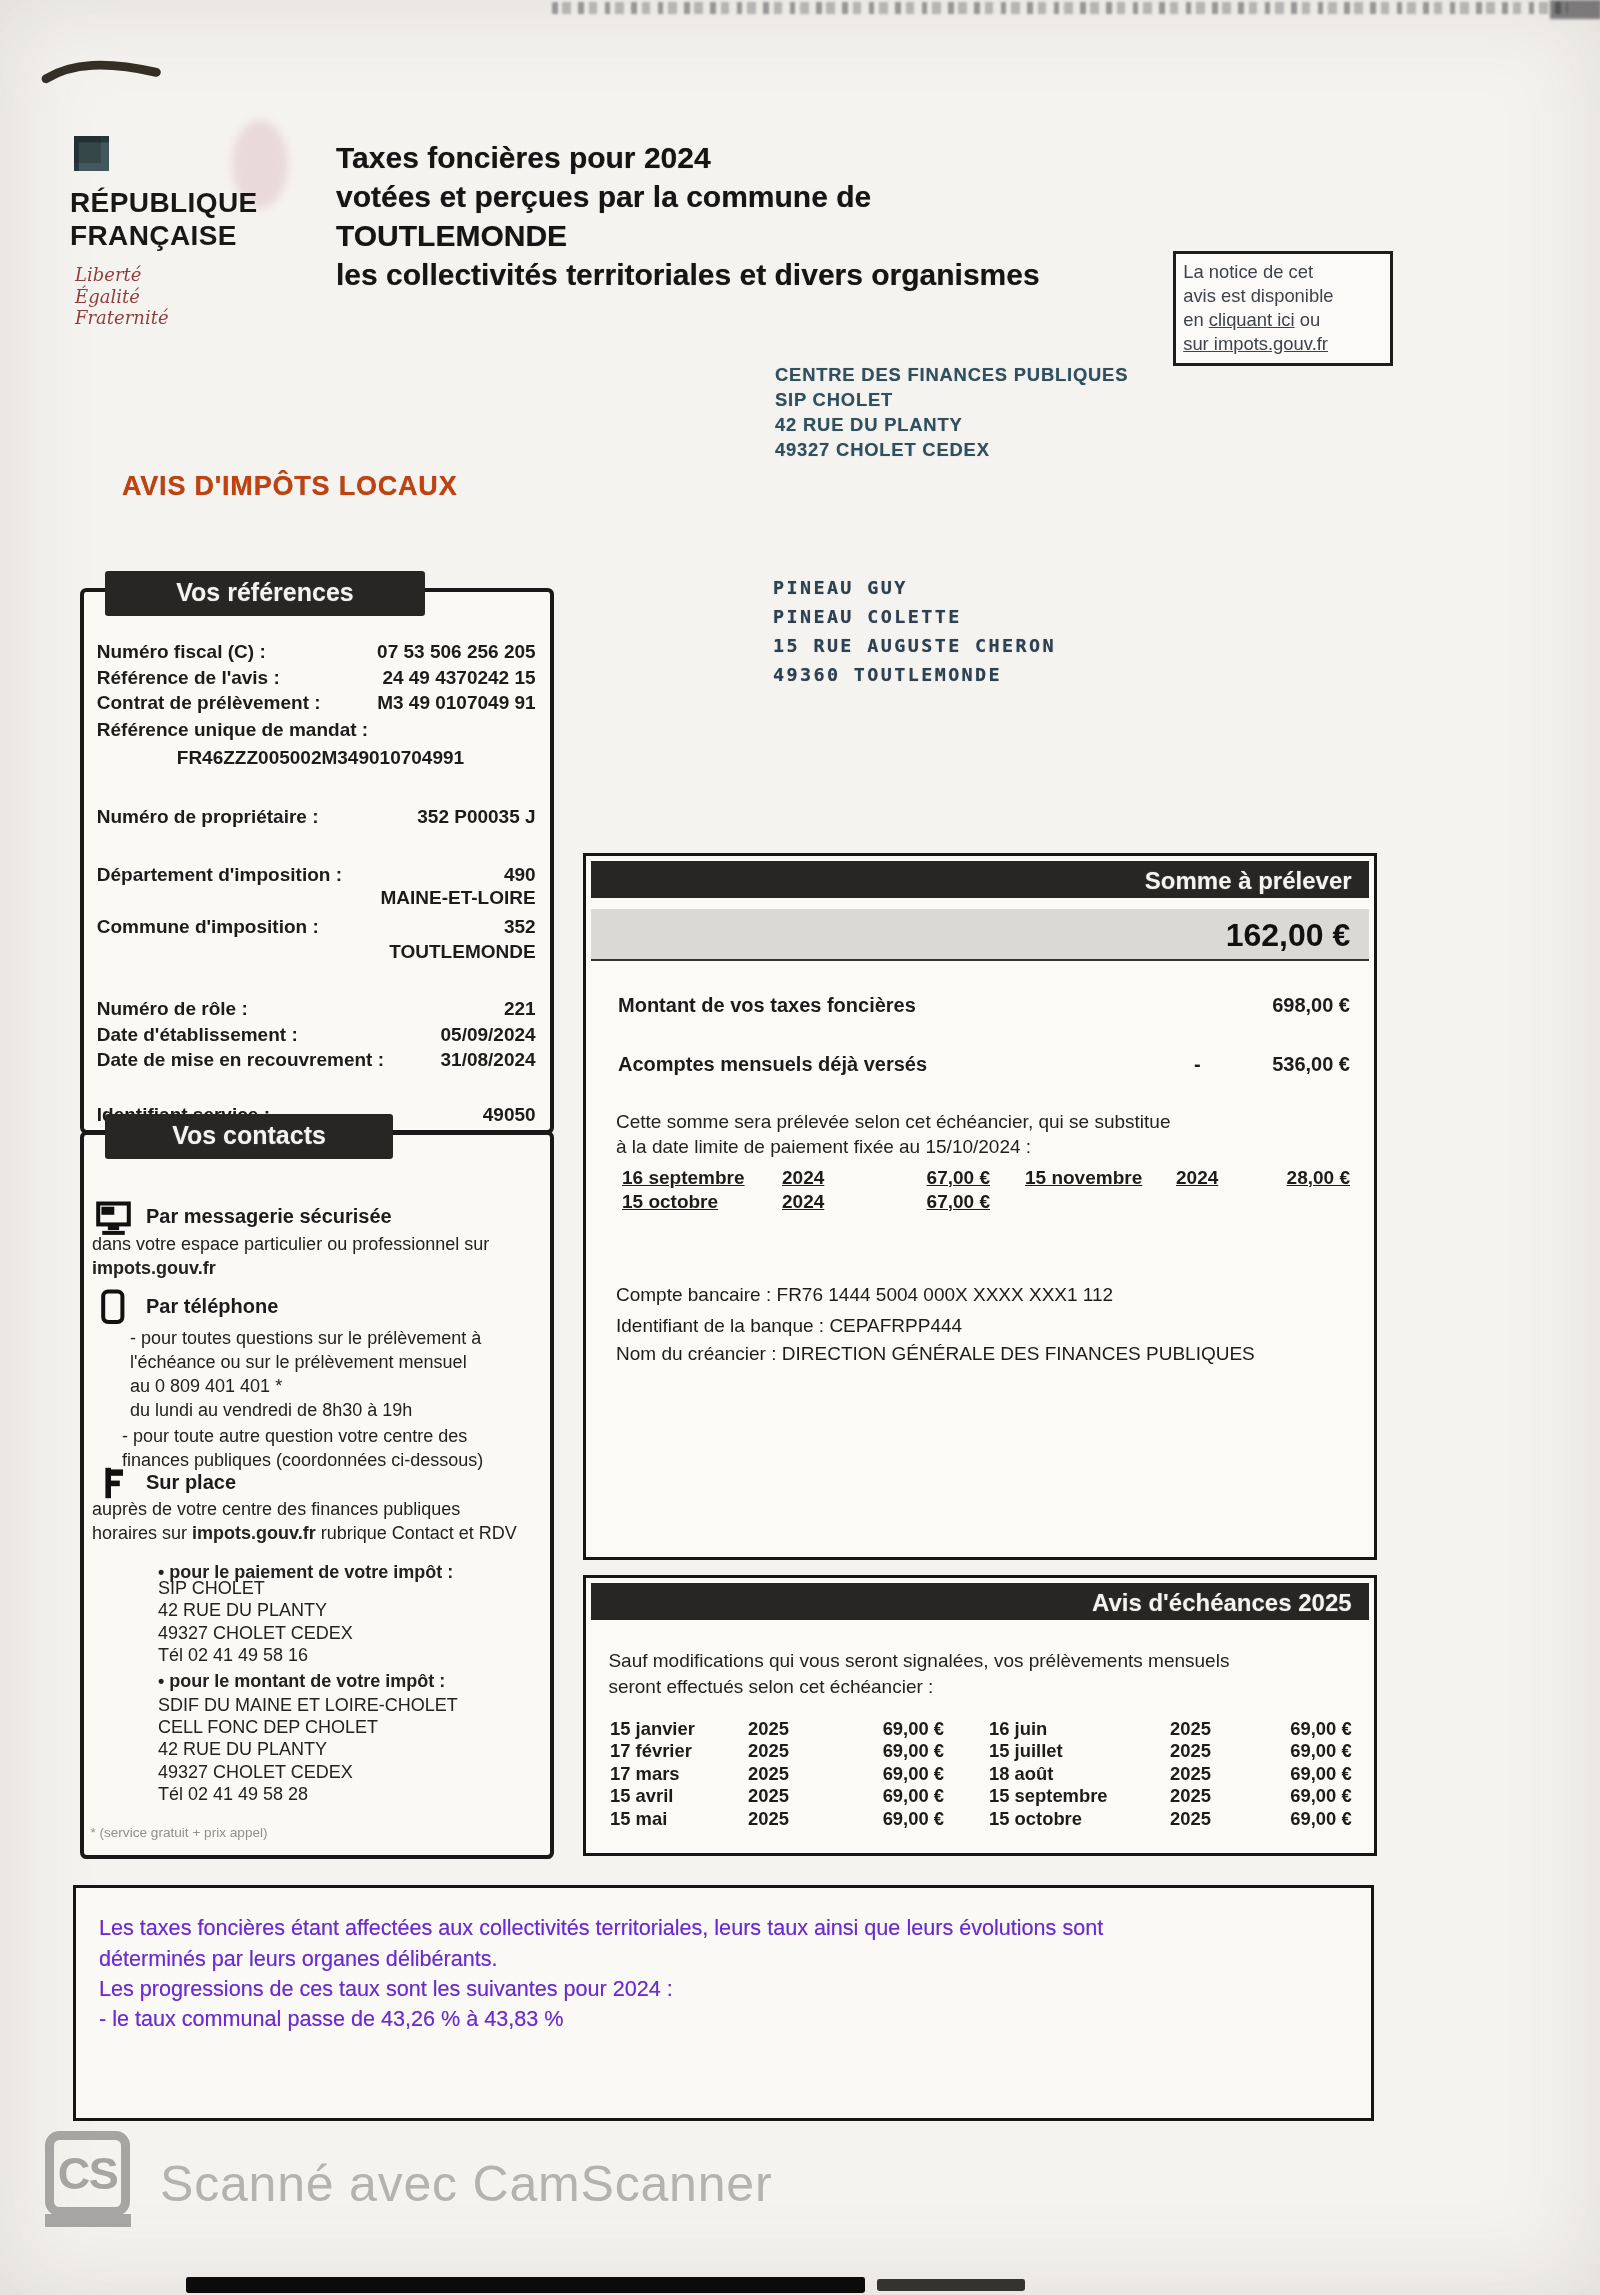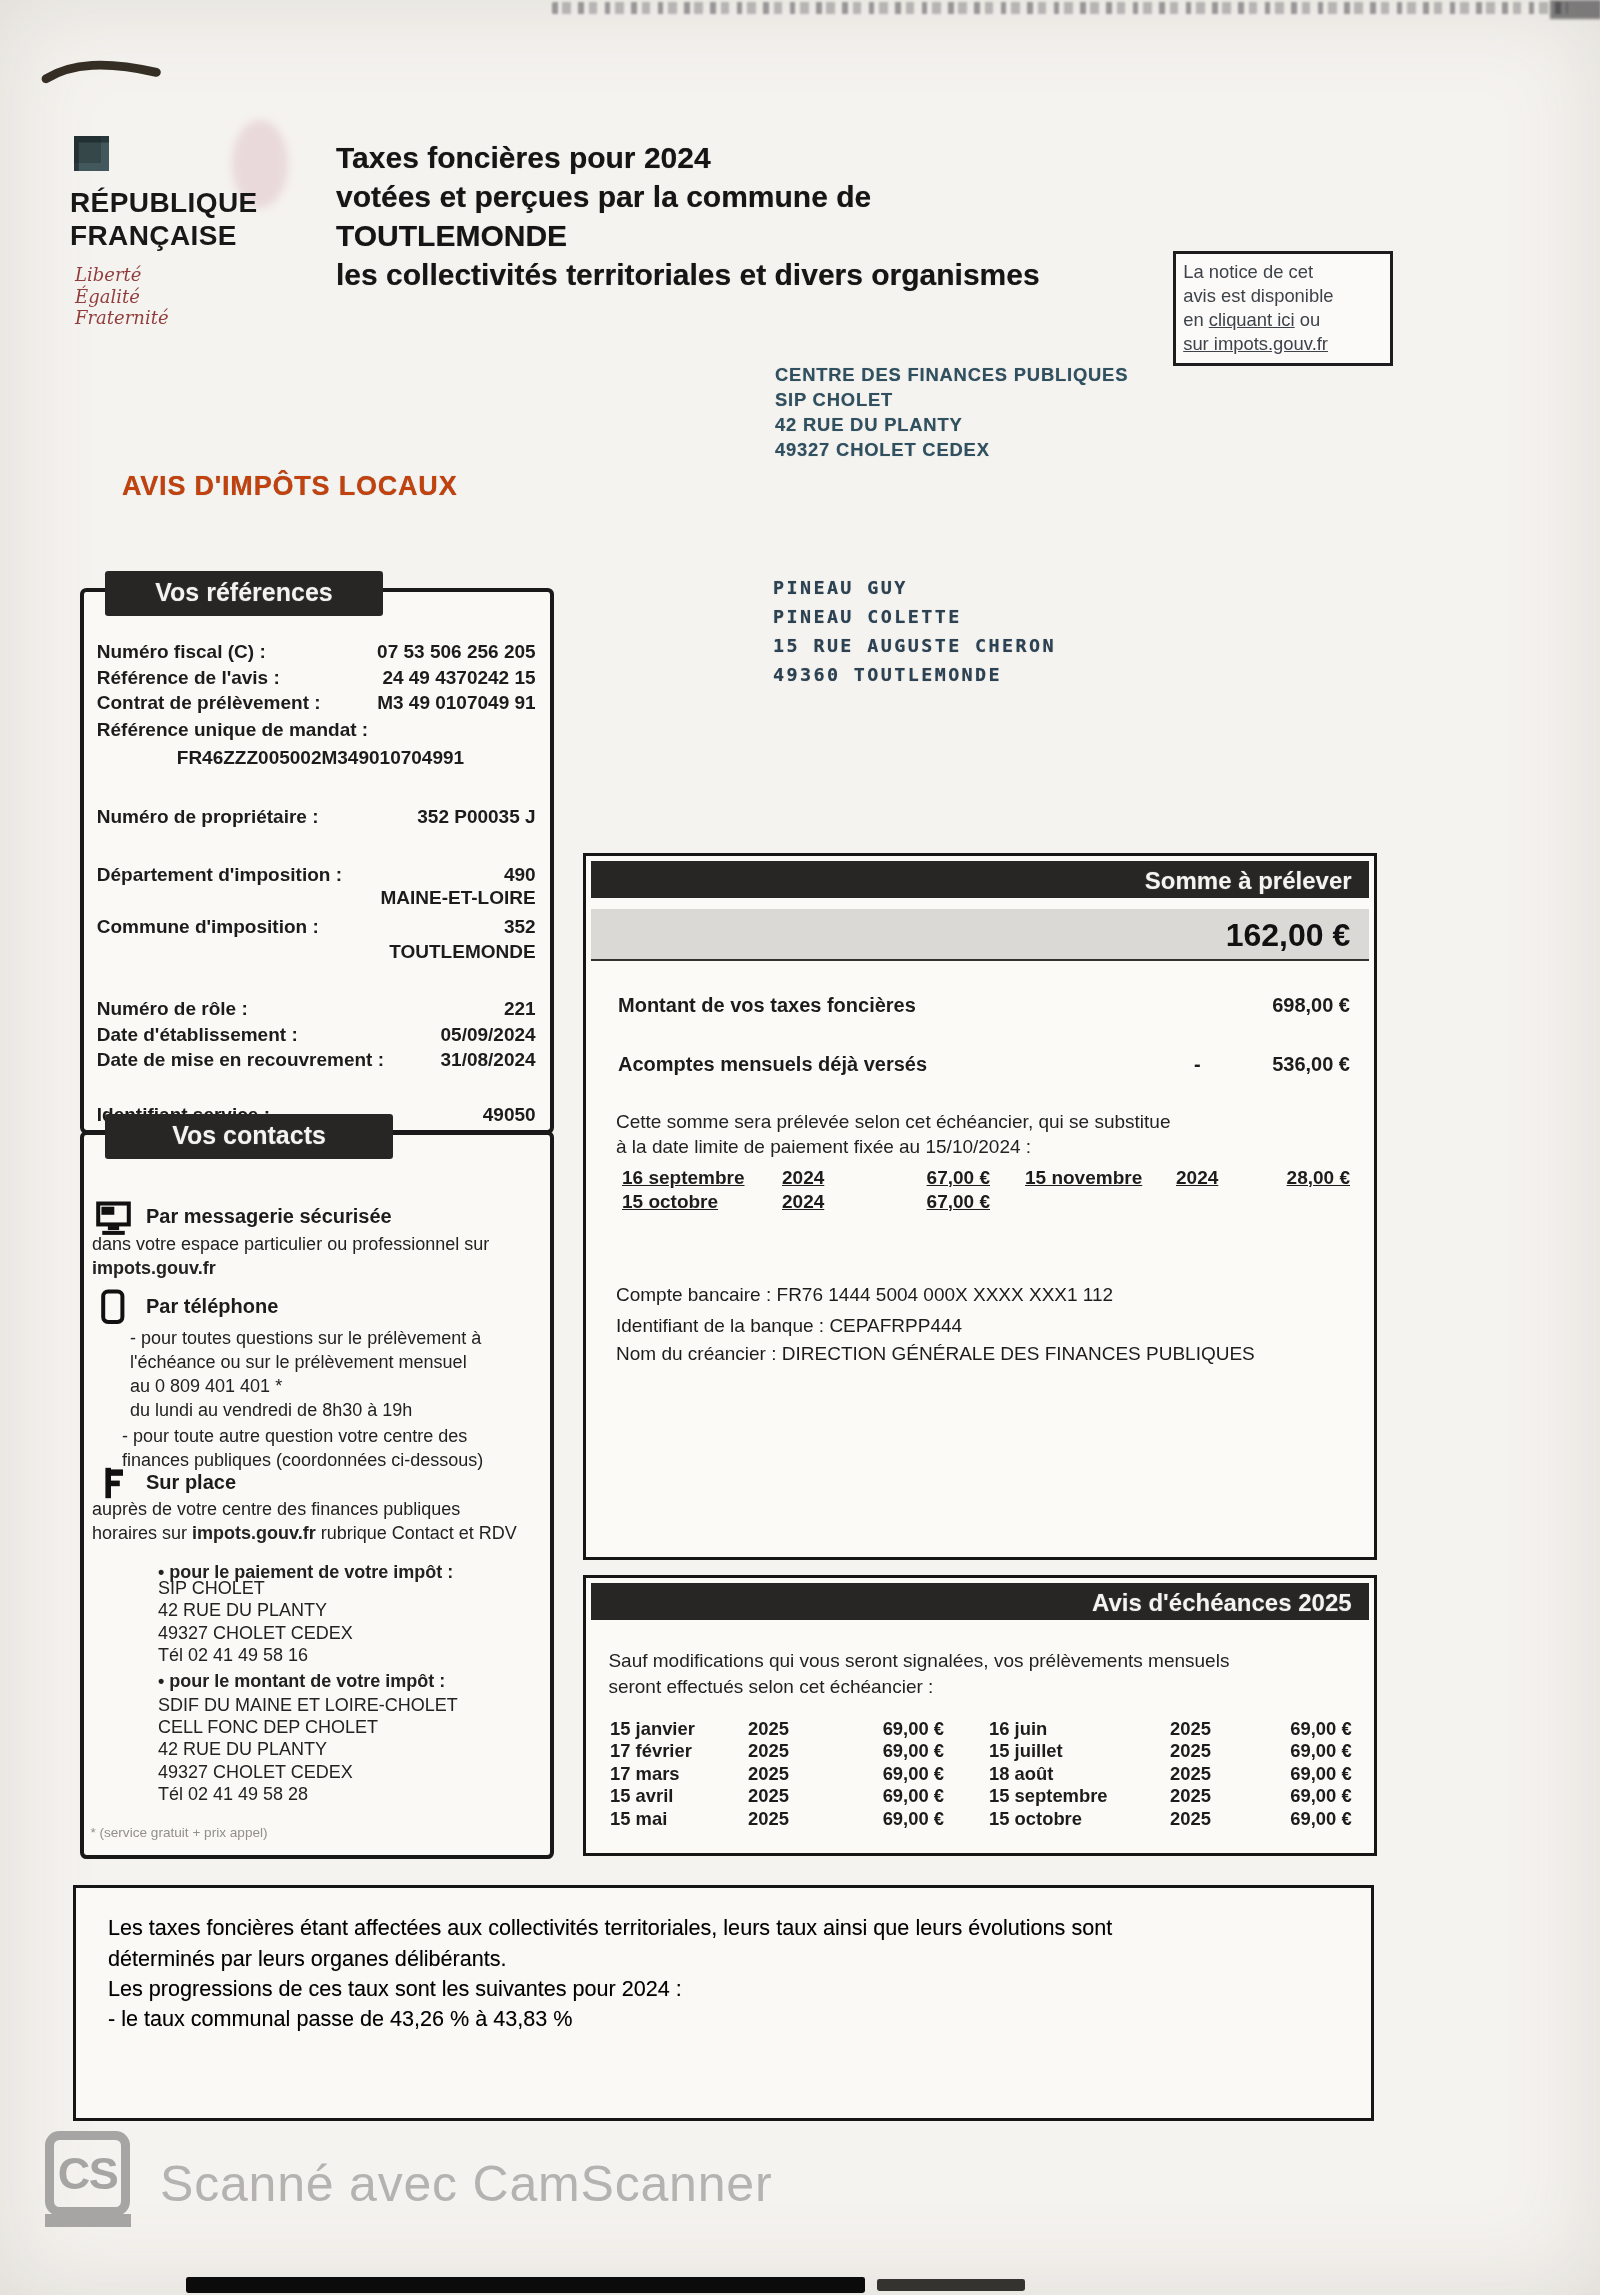--- a/index.html
+++ b/index.html
@@ -52,21 +52,21 @@
   .schedrow span{position:absolute;white-space:nowrap;text-decoration:underline;}
   .s-date{left:0;} .s-year{left:160px;} .s-amt{left:260px;width:108px;text-align:right;}
   .s-date2{left:403px;} .s-year2{left:554px;} .s-amt2{right:0;width:104px;text-align:right;}
   .bankrow{position:absolute;left:30px;font-size:19px;font-weight:500;white-space:nowrap;}
   .edrow{position:absolute;left:24px;right:22.4px;height:24px;font-size:18.4px;font-weight:600;}
   .edrow span{position:absolute;white-space:nowrap;}
   .e-date{left:0;} .e-year{left:138px;} .e-amt{left:234px;width:100px;text-align:right;}
   .e-date2{left:379px;} .e-year2{left:560px;} .e-amt2{right:0;width:104px;text-align:right;}
   
   .bottom-box{position:absolute;border:3.2px solid #161616;background:#faf9f6;}
-  .bb-line{position:absolute;left:32px;font-size:21.6px;font-weight:500;color:#000000;white-space:nowrap;
+  .bb-line{position:absolute;left:23px;font-size:21.6px;font-weight:500;color:#6d28d9;white-space:nowrap;
            text-shadow:0 0 0.8px rgba(0,0,0,.35);}
   
   .cs-badge{position:absolute;width:67px;height:67px;border:9.6px solid #a6a5a3;border-radius:14.4px;
             display:flex;align-items:center;justify-content:center;}
   .cs-badge span{font-size:45px;font-weight:800;color:#a6a5a3;letter-spacing:-1.6px;}
   .cs-bar{position:absolute;background:#a6a5a3;}
   .cs-text{position:absolute;font-size:50px;color:#b4b3b1;font-weight:400;letter-spacing:0.8px;}
   .blackbar{position:absolute;background:#0b0b0b;border-radius:2.4px;}
 </style>
 </head>
@@ -117,21 +117,21 @@
   <div class="abs avis-title" style="left:122px;top:471px;">AVIS D'IMPÔTS LOCAUX</div>
 
   <div class="abs typed" style="left:773px;top:573px;">
     <div>PINEAU GUY</div>
     <div>PINEAU COLETTE</div>
     <div>15 RUE AUGUSTE CHERON</div>
     <div>49360 TOUTLEMONDE</div>
   </div>
 
   <div class="panel" style="left:80px;top:588px;width:466px;height:538px;">
-    <div class="tab" style="left:21px;width:278px;">Vos références</div>
+    <div class="tab" style="left:21px;width:320px;">Vos références</div>
 
     <div class="prow" style="top:48px;">
       <span class="lbl">Numéro fiscal (C) :</span>
       <span class="val">07 53 506 256 205</span>
     </div>
     <div class="prow" style="top:74px;">
       <span class="lbl">Référence de l'avis :</span>
       <span class="val">24 49 4370242 15</span>
     </div>
     <div class="prow" style="top:99px;">

